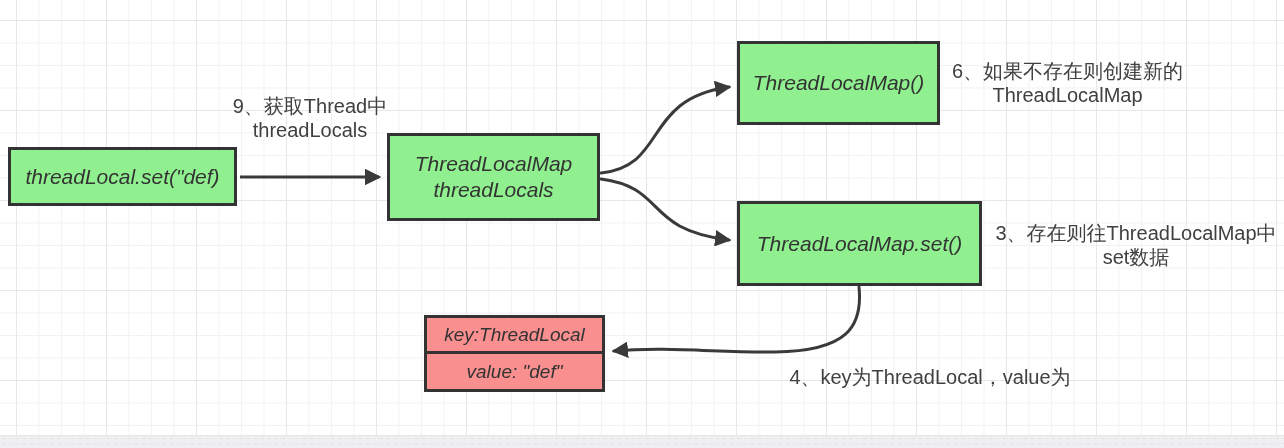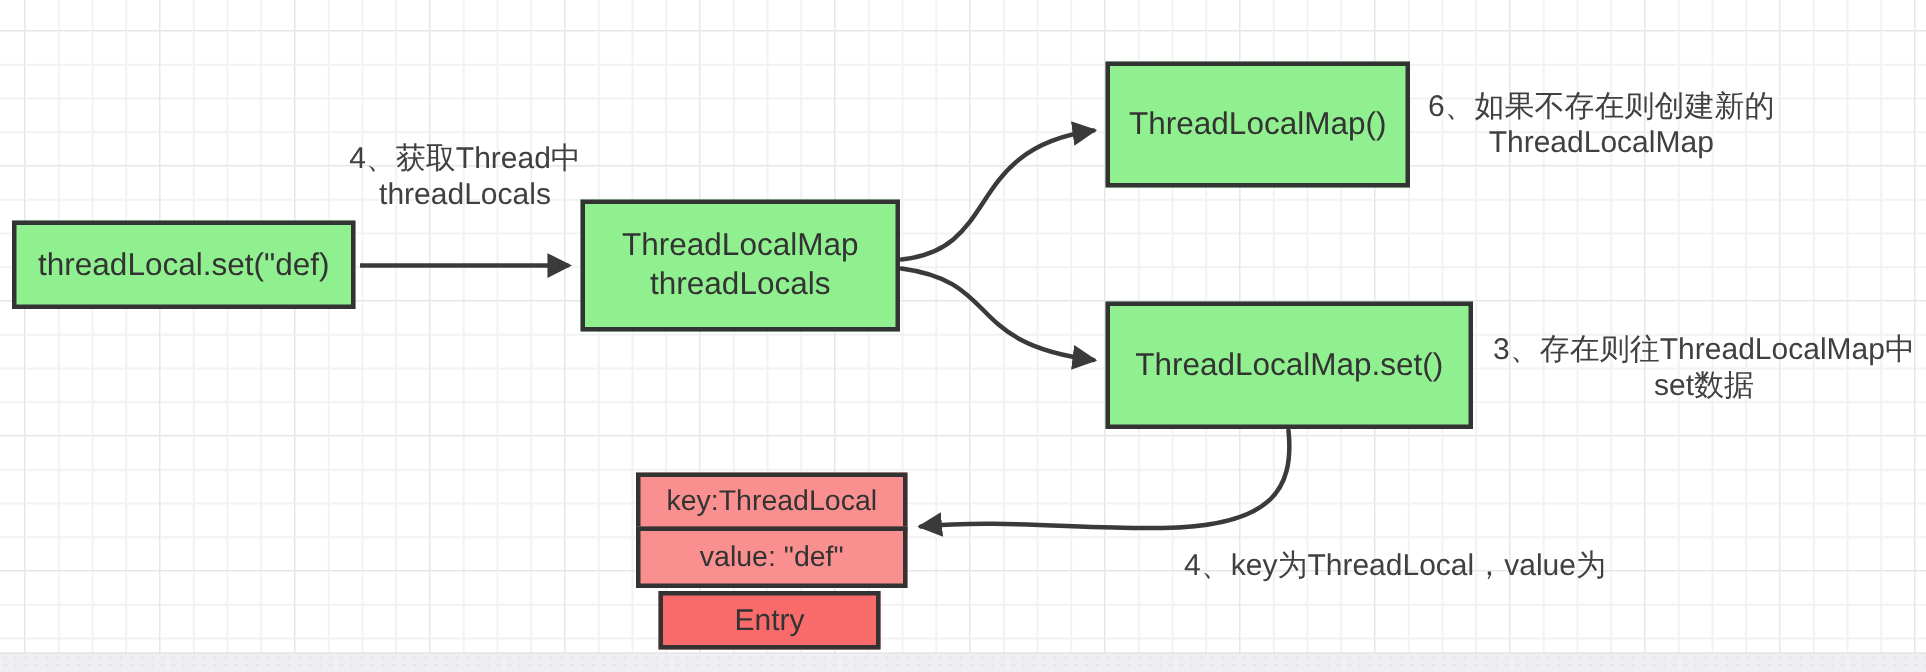--- a/index.html
+++ b/index.html
@@ -25,21 +25,21 @@
     border:3px solid #333333;
     display:flex;align-items:center;justify-content:center;
     flex-direction:column;
     color:#333333;
     text-align:center;
     cursor:default;
   }
   .node.green{background:#90f08f;font-size:21px;}
   .node.pink{background:#f98f8f;font-size:19px;border-width:3px;}
   .node.red{background:#f96b6b;font-size:20px;}
-  .node .ln{line-height:26px;white-space:nowrap;}
+  .node .ln{line-height:26px;white-space:nowrap;font-style:italic;}
   .annotation{
     position:absolute;
     color:#404040;
     font-size:20px;
     line-height:24px;
     text-align:center;
     white-space:nowrap;
   }
   .bottom-bar{
     position:absolute;left:0;bottom:0;width:1284px;height:12px;
@@ -84,26 +84,23 @@
   </div>
 
   <div class="node green" style="left:737px;top:201px;width:245px;height:85px;">
     <span class="ln">ThreadLocalMap.set()</span>
   </div>
 
   <div class="node pink" style="left:424px;top:351px;width:181px;height:41px;">
     <span class="ln">value: "def"</span>
   </div>
 
-  <div class="node red" style="left:439px;top:394px;width:148px;height:39px;">
-    <span class="ln">Entry</span>
-  </div>
 
   <div class="annotation" style="left:225px;top:94px;width:170px;">
-    <div>4、获取Thread中</div>
+    <div>9、获取Thread中</div>
     <div>threadLocals</div>
   </div>
 
   <div class="annotation" style="left:925px;top:59px;width:285px;">
     <div>6、如果不存在则创建新的</div>
     <div>ThreadLocalMap</div>
   </div>
 
   <div class="annotation" style="left:986px;top:221px;width:300px;">
     <div>3、存在则往ThreadLocalMap中</div>

